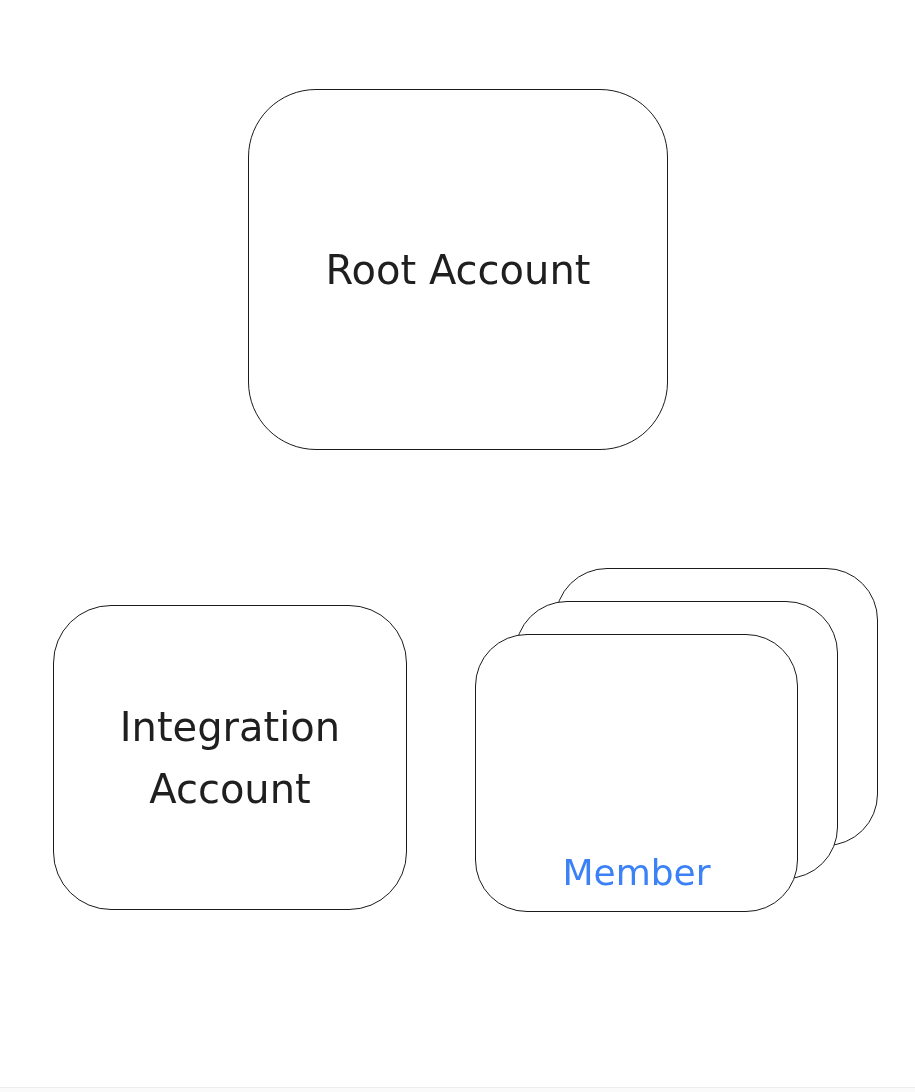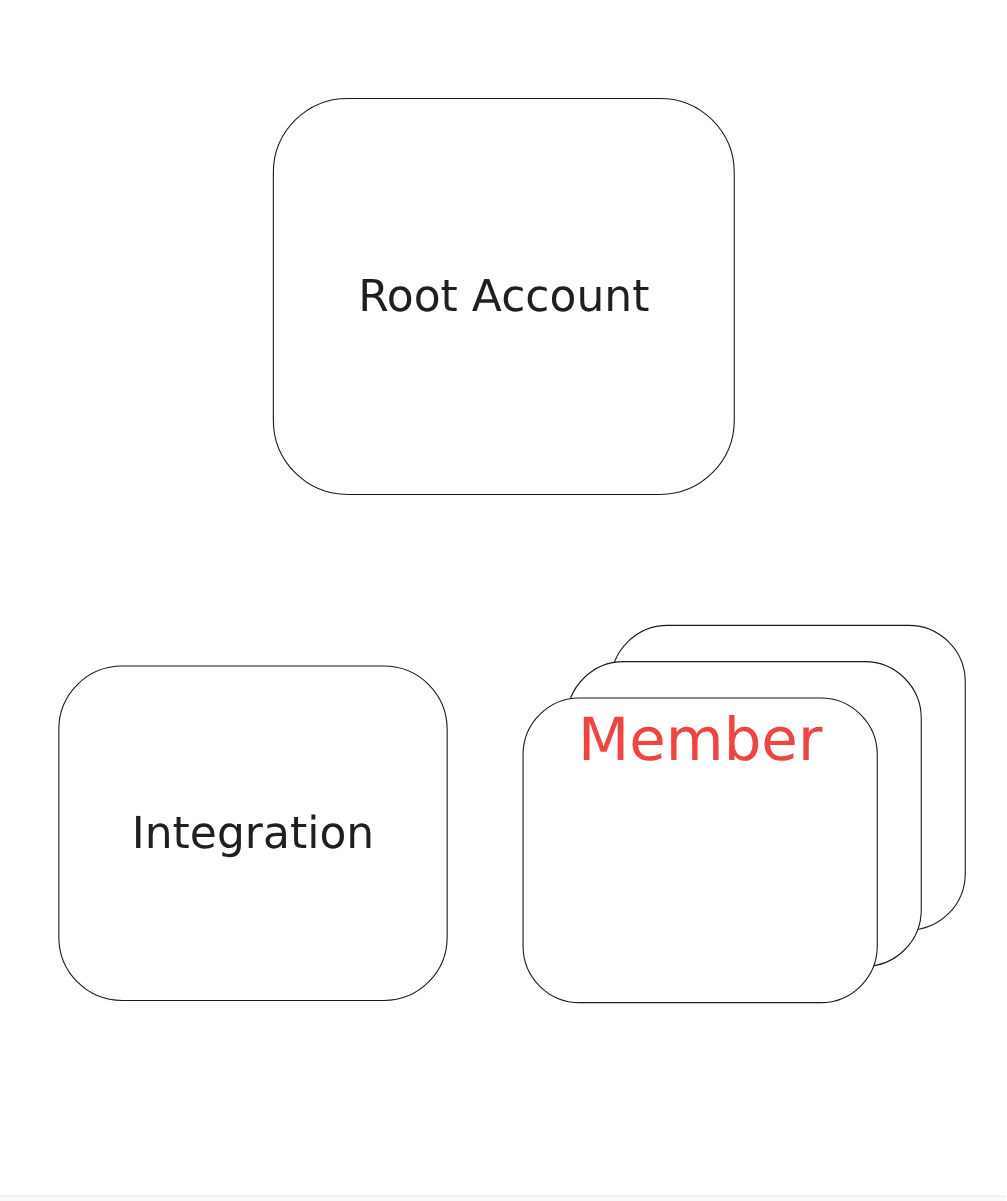--- a/index.html
+++ b/index.html
@@ -57,26 +57,26 @@
     background: #ffffff;
     border: 1.5px solid #1b1b1b;
   }
 
   .member-back  { left: 555px; top: 568px; }
   .member-mid   { left: 515px; top: 601px; }
 
   .member-front {
     left: 475px;
     top: 634px;
-    color: #ef4444;
+    color: #3b82f6;
     display: flex;
-    align-items: flex-start;
+    align-items: flex-end;
     justify-content: center;
     text-align: center;
-    font-size: 54px;
+    font-size: 36px;
     line-height: 76px;
   }
 
   .label .line { display: block; }
 
   .page-bottom-strip {
     position: absolute;
     left: 0;
     bottom: 0;
     width: 100%;
@@ -90,20 +90,21 @@
 
 <div class="diagram">
 
   <div class="node node-root">
     <div class="label">Root Account</div>
   </div>
 
   <div class="node node-integration">
     <div class="label">
       <span class="line">Integration</span>
+      <span class="line">Account</span>
     </div>
   </div>
 
   <div>
     <div class="member-card member-back"></div>
     <div class="member-card member-mid"></div>
     <div class="member-card member-front">
       <div class="label">
         <span class="line">Member</span>
       </div>

